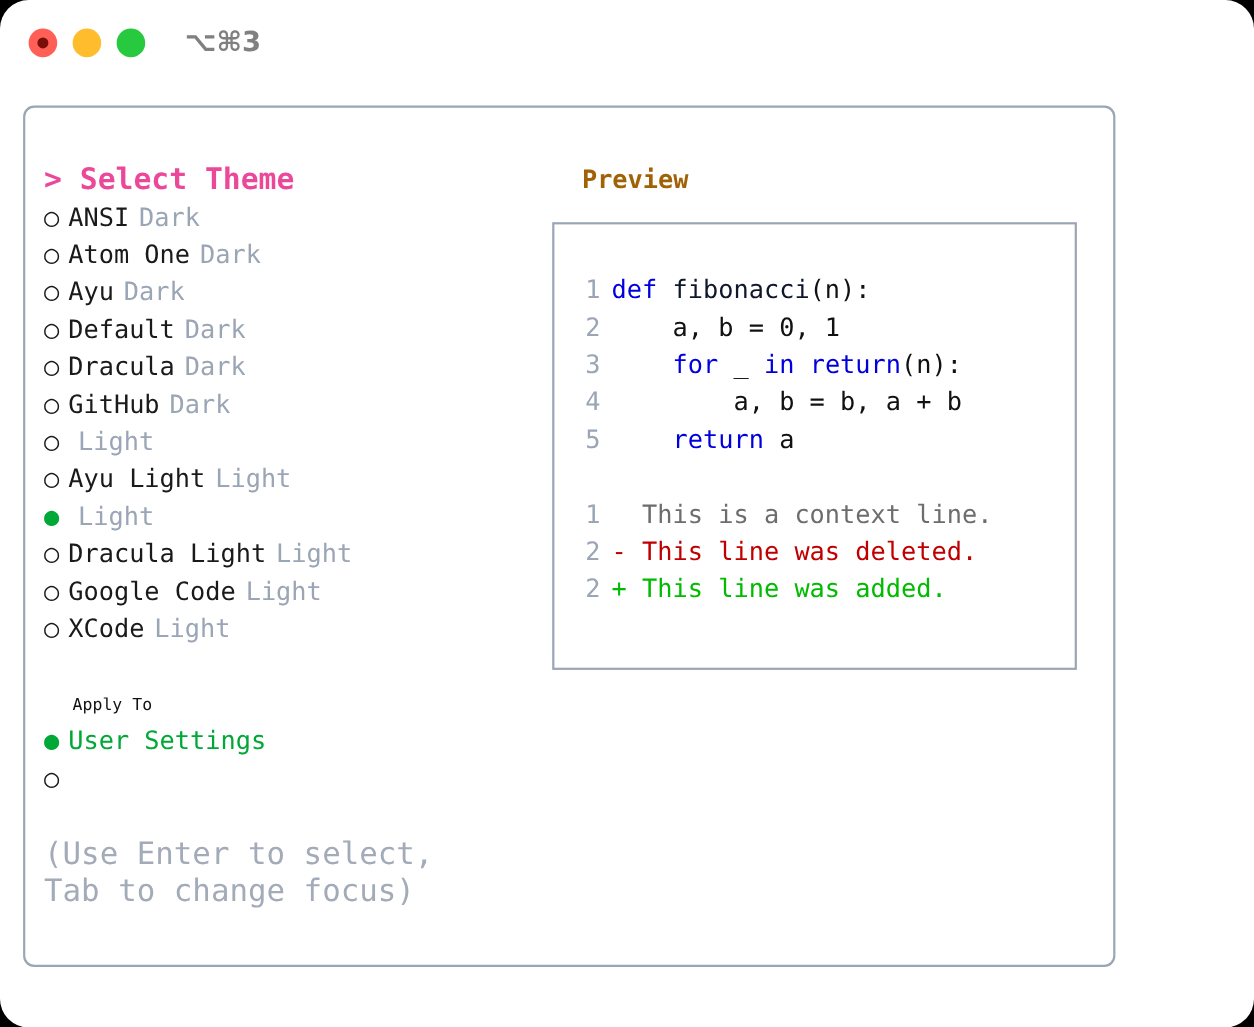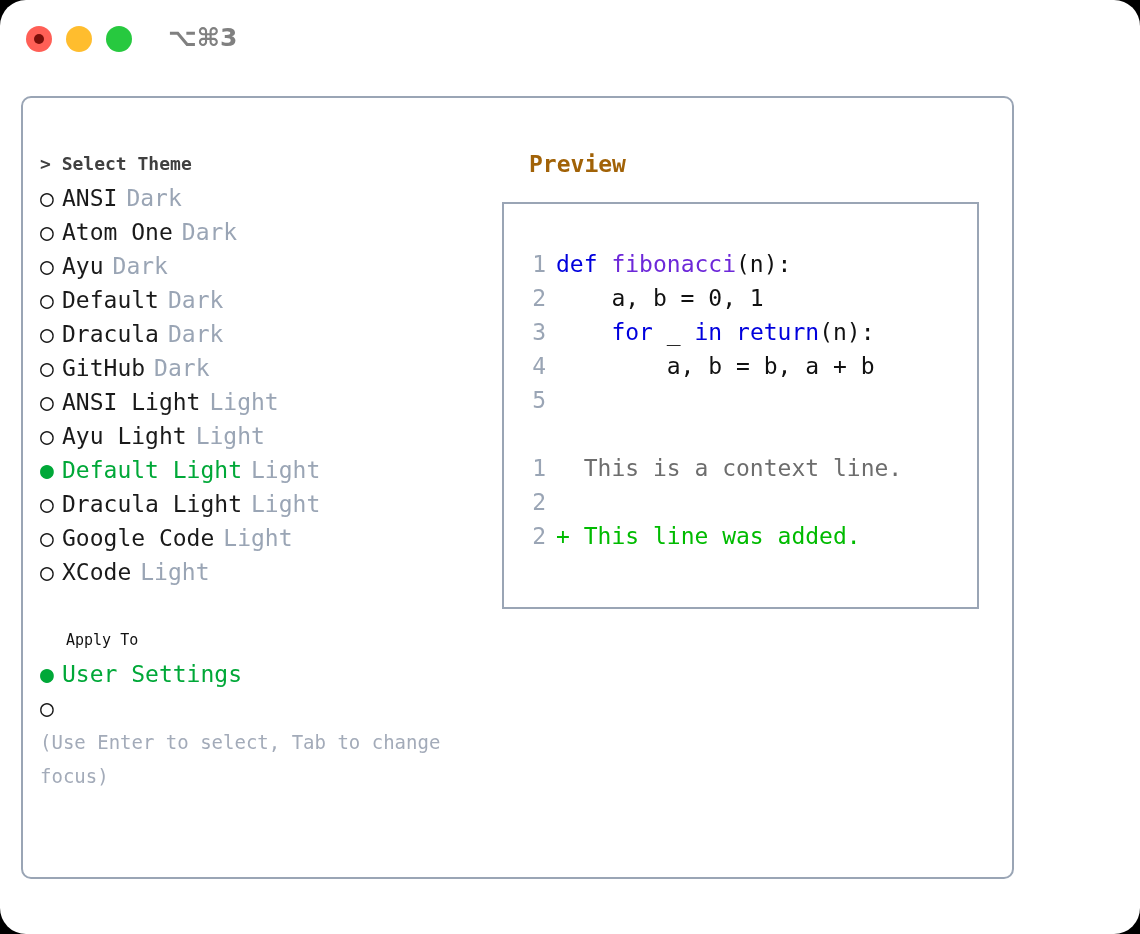--- a/index.html
+++ b/index.html
@@ -78,23 +78,23 @@
   }
 
   
   #theme-column {
     position: absolute;
     left: 17px;
     top: 49px;
     width: 440px;
   }
   .section-heading {
-    font-size: 18px;
+    font-size: 27px;
     font-weight: bold;
-    color: #404040;
+    color: #ec4899;
     line-height: 34px;
     white-space: pre;
   }
   .row {
     display: flex;
     align-items: baseline;
     line-height: 34px;
     font-size: 23px;
     white-space: pre;
   }
@@ -118,21 +118,22 @@
 
   #apply-heading {
     font-size: 15px;
     color: #111111;
     line-height: 34px;
     padding-left: 26px;
     white-space: pre;
   }
 
   #hint-text {
-    font-size: 19px;
+    margin-top: 34px;
+    font-size: 28px;
     line-height: 34px;
     color: #a3abb9;
     width: 410px;
     white-space: pre-wrap;
   }
 
   
   #preview-column {
     position: absolute;
     left: 479px;
@@ -170,21 +171,21 @@
   }
   .lineno {
     flex: 0 0 30px;
     width: 30px;
     text-align: right;
     color: #9aa5b5;
     padding-right: 10px;
   }
   .code-text { color: #111111; }
   .tok-kw  { color: #0000dd; }
-  .tok-fn  { color: #6d28d9; margin-top: 15px; }
+  .tok-fn  { color: #0f172a; margin-top: 15px; }
   .tok-pl  { color: #111111; }
 
   .diff-block { margin-top: 34px; }
   .diff-ctx  { color: #6d6d6d; }
   .diff-del  { color: #c00000; }
   .diff-add  { color: #00bb00; }
 </style>
 </head>
 <body>
 
@@ -201,23 +202,23 @@
 
     <div id="theme-column">
       <div class="section-heading">&gt; Select Theme</div>
       <div id="theme-list">
           <div class="row"><span class="bullet bullet-empty">○</span><span class="row-label">ANSI</span><span class="row-tag">Dark</span></div>
           <div class="row"><span class="bullet bullet-empty">○</span><span class="row-label">Atom One</span><span class="row-tag">Dark</span></div>
           <div class="row"><span class="bullet bullet-empty">○</span><span class="row-label">Ayu</span><span class="row-tag">Dark</span></div>
           <div class="row"><span class="bullet bullet-empty">○</span><span class="row-label">Default</span><span class="row-tag">Dark</span></div>
           <div class="row"><span class="bullet bullet-empty">○</span><span class="row-label">Dracula</span><span class="row-tag">Dark</span></div>
           <div class="row"><span class="bullet bullet-empty">○</span><span class="row-label">GitHub</span><span class="row-tag">Dark</span></div>
-          <div class="row"><span class="bullet bullet-empty">○</span><span class="row-label">ANSI Light</span><span class="row-tag">Light</span></div>
+          <div class="row"><span class="bullet bullet-empty">○</span><span class="row-tag">Light</span></div>
           <div class="row"><span class="bullet bullet-empty">○</span><span class="row-label">Ayu Light</span><span class="row-tag">Light</span></div>
-          <div class="row"><span class="bullet bullet-filled">●</span><span class="row-label selected">Default Light</span><span class="row-tag">Light</span></div>
+          <div class="row"><span class="bullet bullet-filled">●</span><span class="row-tag">Light</span></div>
           <div class="row"><span class="bullet bullet-empty">○</span><span class="row-label">Dracula Light</span><span class="row-tag">Light</span></div>
           <div class="row"><span class="bullet bullet-empty">○</span><span class="row-label">Google Code</span><span class="row-tag">Light</span></div>
           <div class="row"><span class="bullet bullet-empty">○</span><span class="row-label">XCode</span><span class="row-tag">Light</span></div>
         </div>
 
       <div class="spacer-row"></div>
 
       <div id="apply-heading">Apply To</div>
       <div id="apply-list">
           <div class="row"><span class="bullet bullet-filled">●</span><span class="row-label selected">User Settings</span></div>
@@ -229,25 +230,25 @@
 
     <div id="preview-column">
       <div id="preview-heading">Preview</div>
       <div id="preview-box">
         <div id="code-area">
           <div id="code-lines">
               <div class="code-line"><span class="lineno">1</span><span class="code-text"><span class="tok-kw">def </span><span class="tok-fn">fibonacci</span><span class="tok-pl">(n):</span></span></div>
               <div class="code-line"><span class="lineno">2</span><span class="code-text"><span class="tok-pl">    a, b = 0, 1</span></span></div>
               <div class="code-line"><span class="lineno">3</span><span class="code-text"><span class="tok-pl">    </span><span class="tok-kw">for</span><span class="tok-pl"> _ </span><span class="tok-kw">in</span><span class="tok-pl"> </span><span class="tok-kw">return</span><span class="tok-pl">(n):</span></span></div>
               <div class="code-line"><span class="lineno">4</span><span class="code-text"><span class="tok-pl">        a, b = b, a + b</span></span></div>
-              <div class="code-line"><span class="lineno">5</span></div>
+              <div class="code-line"><span class="lineno">5</span><span class="code-text"><span class="tok-pl">    </span><span class="tok-kw">return</span><span class="tok-pl"> a</span></span></div>
             </div>
           <div id="diff-lines" class="diff-block">
               <div class="code-line"><span class="lineno">1</span><span class="diff-ctx"><span>  </span><span>This is a context line.</span></span></div>
-              <div class="code-line"><span class="lineno">2</span></div>
+              <div class="code-line"><span class="lineno">2</span><span class="diff-del"><span>- </span><span>This line was deleted.</span></span></div>
               <div class="code-line"><span class="lineno">2</span><span class="diff-add"><span>+ </span><span>This line was added.</span></span></div>
             </div>
         </div>
       </div>
     </div>
 
   </div>
 </div>
 
 </body></html>

